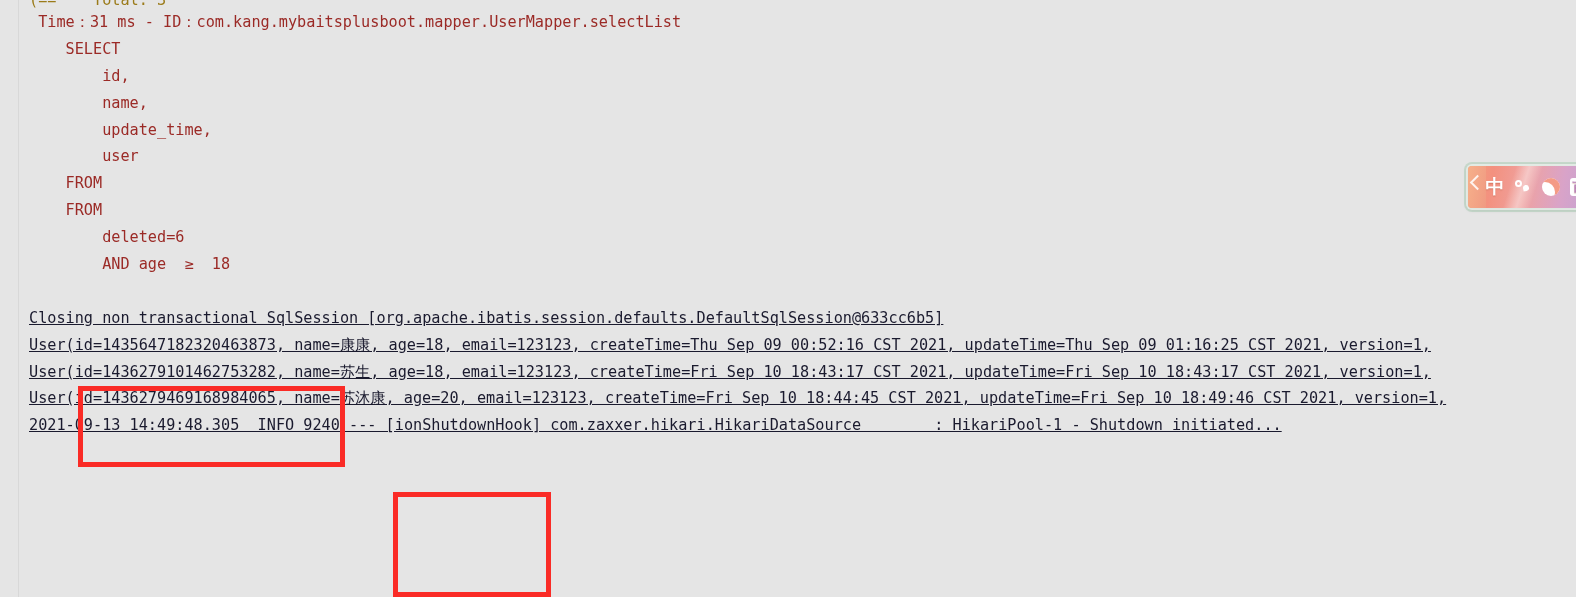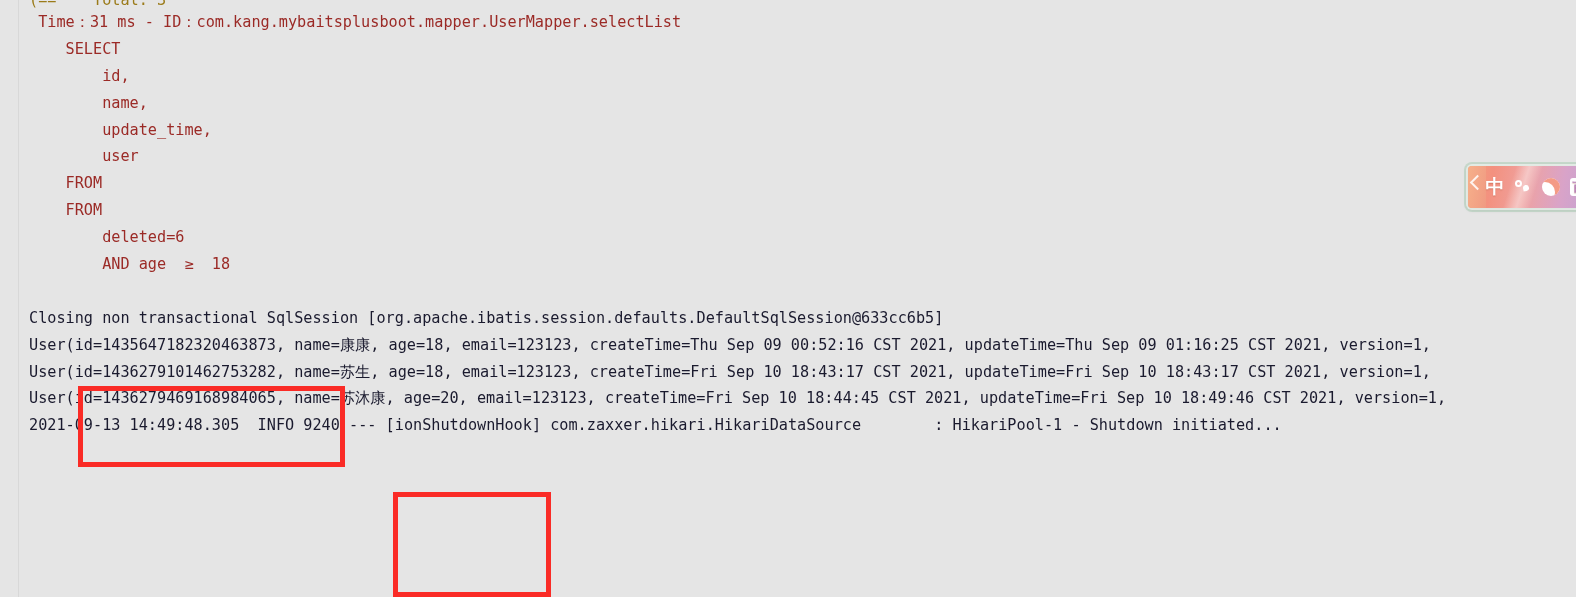--- a/index.html
+++ b/index.html
@@ -45,21 +45,21 @@
   .line {
     height: 26.9px;
     line-height: 26.9px;
     font-size: 15.2px;
     letter-spacing: 0px;
     white-space: pre;
     padding-left: 29px;
     color: #0b1021;
   }
   .line.sql { color: #9b2a26; }
-  .line.out { color: #1a1a2e; }
+  .line.out { color: #1a1a2e; text-decoration: underline; }
   .line.clip-top {
     height: 14px;
     line-height: 10px;
     overflow: hidden;
     color: #9b7b1a;
   }
 
   .line.clip-bottom {
     height: 22px;
     overflow: hidden;

